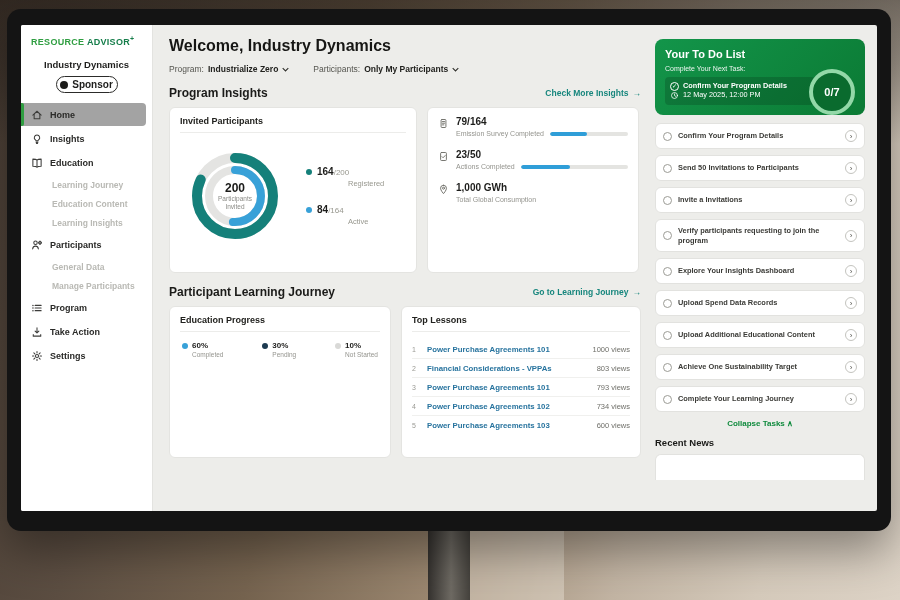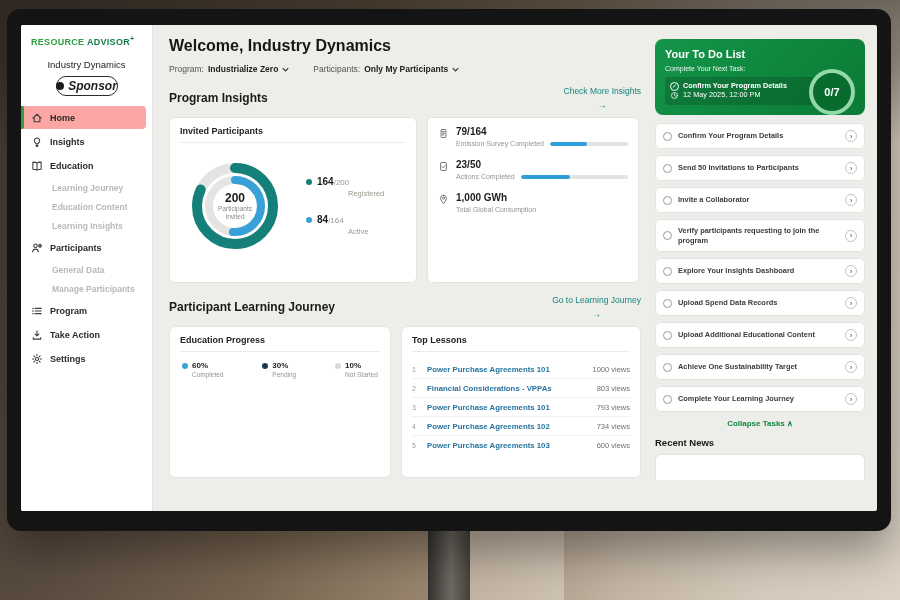--- a/index.html
+++ b/index.html
@@ -20,44 +20,44 @@
     box-shadow:0 20px 45px rgba(0,0,0,.38); }
   .screen { width:856px; height:486px; background:#ededea; display:flex; overflow:hidden;
     font-size:8px; color:#222; border-radius:2px; }
 
   
   .sidebar { width:132px; background:#fff; border-right:1px solid #e3e3e0; padding-top:10px; flex-shrink:0; }
   .brand { padding:0 10px; font-size:9px; font-weight:bold; letter-spacing:.3px; white-space:nowrap; }
   .brand .b1 { color:#2f9e41; }
   .brand .b2 { color:#157d4a;margin-top:36px; }
   .brand .plus { color:#157d4a; font-size:7px; vertical-align:super; }
-  .org { text-align:center; font-size:9.5px; font-weight:normal; color:#1e1e1c; margin-top:12px; }
+  .org { text-align:center; font-size:9.5px; font-weight:bold; color:#1e1e1c; margin-top:12px; }
   .sponsor { display:flex; align-items:center; gap:4px; justify-content:center; width:62px;
     margin:6px auto 10px; border:1px solid #2c2c2a; border-radius:10px; padding:2px 6px;
-    font-size:12px; font-weight:bold; color:#1e1e1c; cursor:pointer;font-style:italic; }
+    font-size:10px; font-weight:bold; color:#1e1e1c; cursor:pointer; }
   .sponsor-ic { width:8px; height:8px; border-radius:50%; background:#1c1c1a; flex-shrink:0; }
   .nav-item { display:flex; align-items:center; gap:7px; padding:5.5px 10px; margin:1px 6px 1px 0;
     font-size:9px; font-weight:bold; color:#2a2a28; border-radius:0 4px 4px 0; cursor:pointer; position:relative; }
-  .nav-item.active { background:#fca5a5; }
+  .nav-item.active { background:#a3a3a3; }
   .nav-item.active::before { content:""; position:absolute; left:0; top:0; bottom:0; width:3px;
     background:#2f9e41; border-radius:0 2px 2px 0; }
   .nav-icon { width:12px; height:12px; color:#3c3c3a; flex-shrink:0; display:inline-flex; }
   .nav-icon svg { width:12px; height:12px; }
   .nav-sub { padding:4.5px 10px 4.5px 31px; font-size:8.5px; color:#b9b9b4; font-weight:600; cursor:pointer; }
 
   
   .main { flex:1; padding:12px 12px 0 16px; min-width:0; }
   .welcome { font-size:16px; font-weight:bold; color:#161614; margin-bottom:9px; }
   .filters { display:flex; gap:24px; align-items:center; margin-bottom:12px; }
   .filter { display:flex; align-items:center; gap:4px; font-size:8.5px; color:#55554f; cursor:pointer; }
   .fvalue { font-weight:bold; color:#22221f; }
   .chev svg { width:7px; height:5px; stroke:#33332f; fill:none; stroke-width:1.6; }
   .sec-row { display:flex; justify-content:space-between; align-items:center; margin-bottom:7px; }
   .sec-title { font-size:12px; font-weight:bold; color:#1b1b19; }
-  .sec-link { font-size:8.5px; font-weight:normal; color:#17867d; cursor:pointer; display:flex; gap:4px; align-items:center;flex-direction:column; }
+  .sec-link { font-size:8.5px; font-weight:bold; color:#17867d; cursor:pointer; display:flex; gap:4px; align-items:center; }
   .cards { display:flex; gap:10px; margin-bottom:12px; }
   .card { background:#fff; border:1px solid #e4e4e1; border-radius:6px; padding:8px 10px; }
   .card-title { font-size:9px; font-weight:bold; color:#22221f; padding-bottom:6px;
     border-bottom:1px solid #ececea; margin-bottom:8px; }
   .invited { width:248px; height:166px; }
   .pinfo { width:212px; height:166px; }
   .edu { width:222px; height:152px; }
   .lessons { flex:1; height:152px; }
 
   .inv-body { display:flex; align-items:center; }
@@ -425,21 +425,21 @@
           <span class="task-label">Confirm Your Program Details</span>
           <span class="task-chev">›</span>
         </div>
         <div class="task">
           <span class="task-circle"></span>
           <span class="task-label">Send 50 Invitations to Participants</span>
           <span class="task-chev">›</span>
         </div>
         <div class="task">
           <span class="task-circle"></span>
-          <span class="task-label">Invite a Collaborator</span>
+          <span class="task-label">Invite a Invitations</span>
           <span class="task-chev">›</span>
         </div>
         <div class="task">
           <span class="task-circle"></span>
           <span class="task-label">Verify participants requesting to join the program</span>
           <span class="task-chev">›</span>
         </div>
         <div class="task">
           <span class="task-circle"></span>
           <span class="task-label">Explore Your Insights Dashboard</span>

